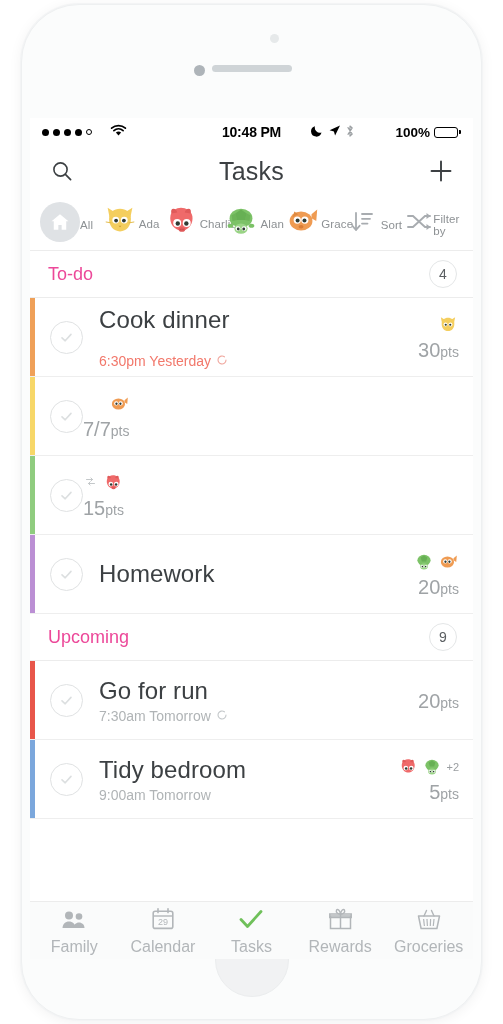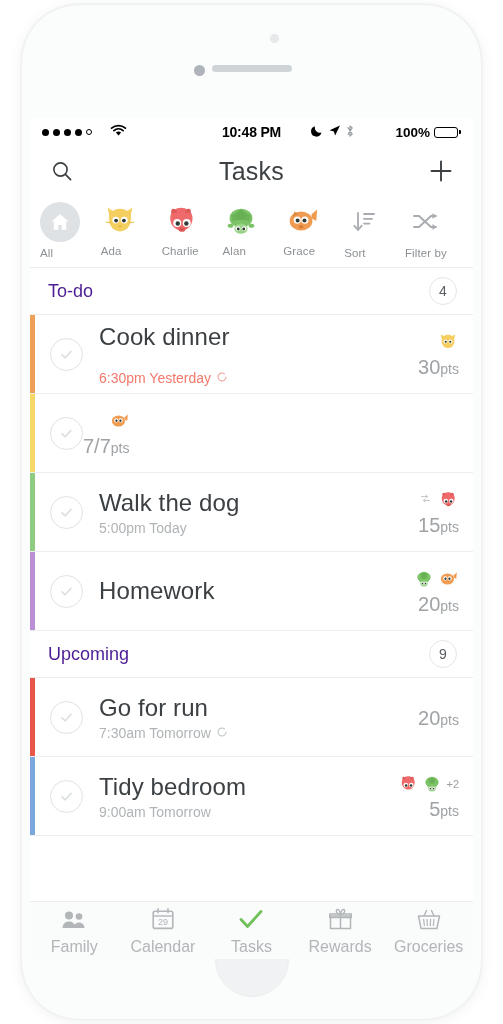--- a/index.html
+++ b/index.html
@@ -67,38 +67,38 @@
   }
   #page-title { font-size: 25px; color: #3c4043; font-weight: normal; letter-spacing: 0.2px; }
   .nav-btn { width: 30px; height: 30px; display: flex; align-items: center; justify-content: center; cursor: pointer; }
 
   
   #filter-strip {
     display: flex; align-items: flex-start; justify-content: space-between;
     padding: 6px 10px 8px 10px;
     border-bottom: 1px solid #ececec;
   }
-  .filter-item { width: 58px; display: flex; flex-direction: column; cursor: pointer; }
+  .filter-item { width: 58px; display: flex; flex-direction: row; align-items: center; cursor: pointer; }
   .filter-label { font-size: 11.5px; color: #8d9194; margin-top: 5px; letter-spacing: 0.1px; }
   .avatar-circle {
     width: 40px; height: 40px; border-radius: 50%;
     background: #dfe2e5; display: flex; align-items: center; justify-content: center;
   }
   .avatar-svg { width: 38px; height: 38px; display: block; }
   .tool-icon { width: 40px; height: 40px; display: flex; align-items: center; justify-content: center; }
 
   
   #task-list { height: 625px; overflow: hidden; background: #fff; }
   .section-header {
     height: 47px; display: flex; align-items: center; justify-content: space-between;
     padding: 0 16px 0 18px;
     border-bottom: 1px solid #ececec;
     background: #fff;
   }
-  .section-title { font-size: 18px; color: #4c1d95; }
+  .section-title { font-size: 18px; color: #ec4899; }
   .section-count {
     width: 28px; height: 28px; border-radius: 50%;
     border: 1px solid #e4e6e7; display: flex; align-items: center; justify-content: center;
     font-size: 14px; color: #5a5e61;
   }
 
   .task-row {
     position: relative; height: 79px; display: flex; align-items: center;
     padding-left: 20px; padding-right: 14px;
     border-bottom: 1px solid #eeeeee; background: #fff;
@@ -377,26 +377,20 @@
       </div>
     </div>
 
     <div class="task-row">
       <div class="accent-bar" style="background:#8fcc7f"></div>
       <div class="check-circle">
         <svg width="15" height="15" viewBox="0 0 15 15">
             <path d="M3 7.8 L6.2 10.8 L12 4.4" stroke="#dcdfe0" stroke-width="1.6" fill="none" stroke-linecap="round" stroke-linejoin="round"></path>
           </svg>
       </div>
-      <div class="task-main">
-        <div class="task-title">Walk the dog</div>
-        <div class="task-sub">
-          <span>5:00pm Today</span>
-        </div>
-      </div>
       <div class="task-right">
         <div class="assignee-row">
           <span style="margin-right:3px;">
             <svg width="13" height="13" viewBox="0 0 13 13">
               <path d="M2.5 4.5 h6 M8.5 4.5 l-1.6-1.6 M8.5 4.5 l-1.6 1.6" stroke="#c4c8ca" stroke-width="1" fill="none" stroke-linecap="round" stroke-linejoin="round"></path>
               <path d="M10.5 8.5 h-6 M4.5 8.5 l1.6-1.6 M4.5 8.5 l1.6 1.6" stroke="#c4c8ca" stroke-width="1" fill="none" stroke-linecap="round" stroke-linejoin="round"></path>
             </svg>
           </span>
           <span>
             <svg class="avatar-svg" viewBox="0 0 40 40">

